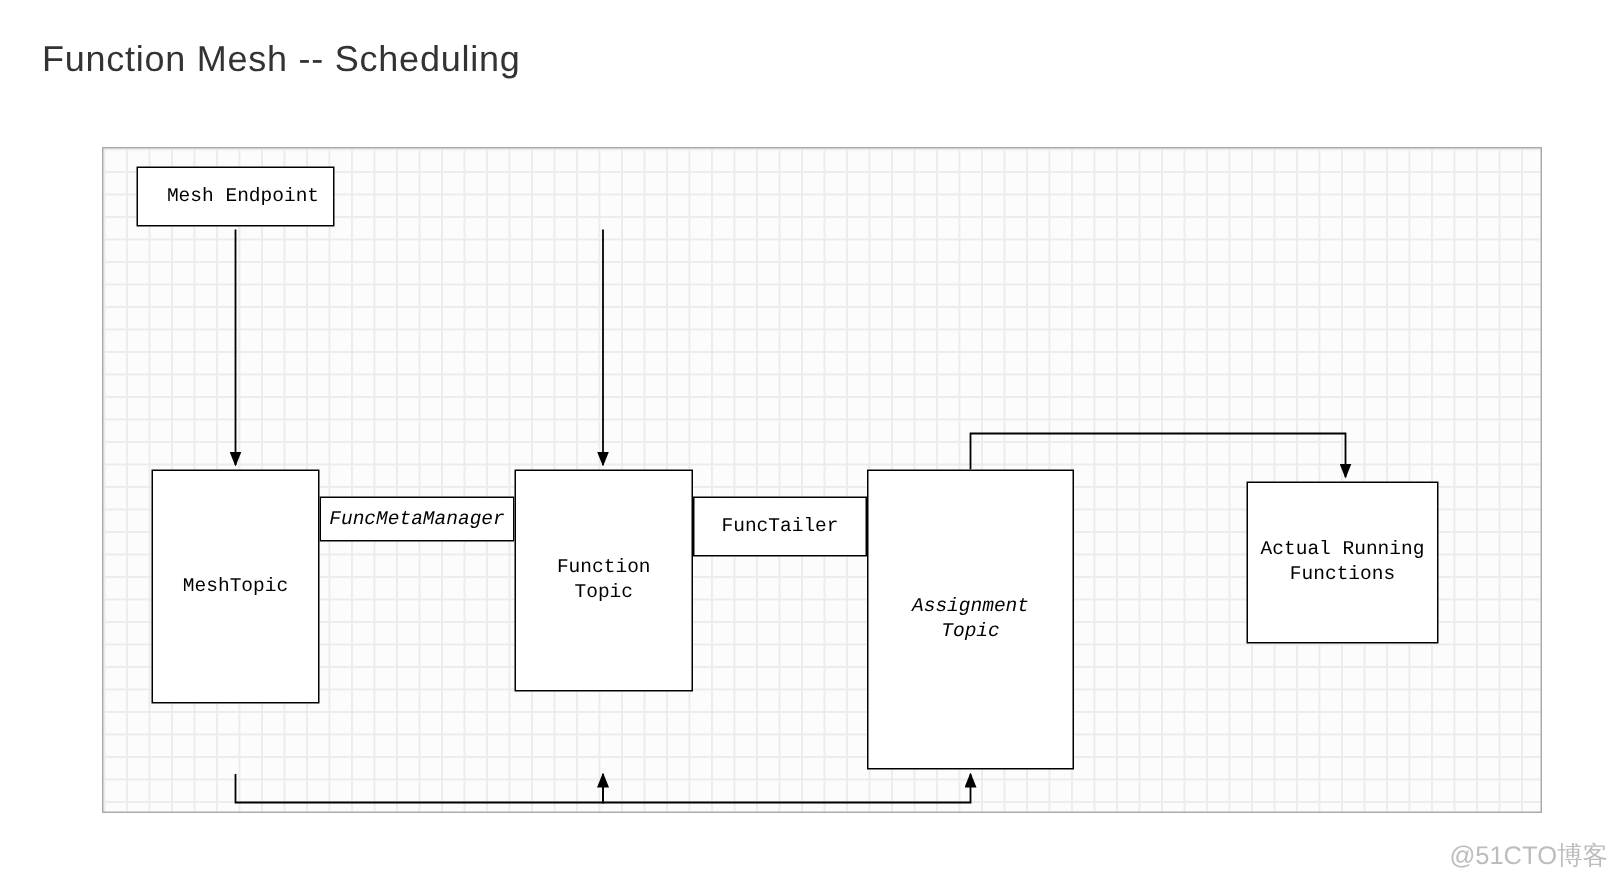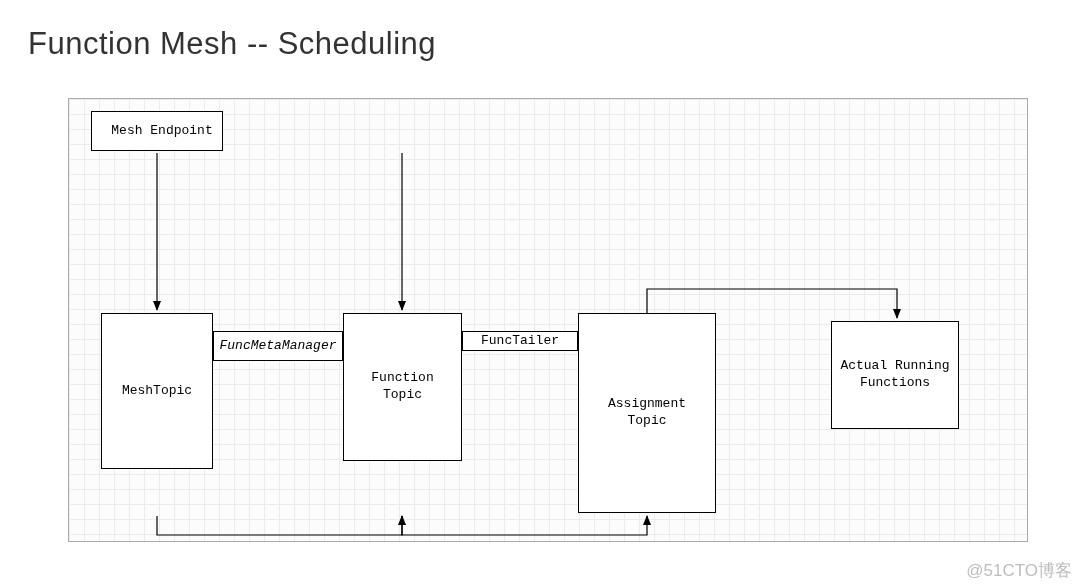--- a/index.html
+++ b/index.html
@@ -9,21 +9,21 @@
     height: 588px;
     background: #ffffff;
     font-family: "Helvetica Neue", Helvetica, Arial, sans-serif;
     position: relative;
     overflow: hidden;
   }
   .title {
     position: absolute;
     left: 28px;
     top: 26px;
-    font-size: 31px;
+    font-size: 24px;
     color: #333333;
     font-weight: 400;
     letter-spacing: 0.5px;
   }
   .diagram {
     position: absolute;
     left: 68px;
     top: 98px;
     width: 960px;
     height: 444px;
@@ -88,28 +88,28 @@
     <path d="M 333 417 L 333 436 L 578 436 L 578 417" fill="none" stroke="#000" stroke-width="1.2" marker-end="url(#arrowhead)"></path>
 
     <path d="M 578 214 L 578 190 L 828 190 L 828 219" fill="none" stroke="#000" stroke-width="1.2" marker-end="url(#arrowhead)"></path>
   </svg>
 
   <div class="box" style="left:22px; top:12px; width:132px; height:40px;padding-left:12px;">Mesh Endpoint</div>
 
 
   <div class="box" style="left:144px; top:232px; width:130px; height:30px;font-style:italic;">FuncMetaManager</div>
 
-  <div class="box" style="left:393px; top:232px; width:116px; height:20px;">FuncTailer</div>
+  <div class="box" style="left:393px; top:232px; width:116px; height:40px;">FuncTailer</div>
 
   <div class="box" style="left:32px; top:214px; width:112px; height:156px;">MeshTopic</div>
 
   <div class="box" style="left:274px; top:214px; width:119px; height:148px; white-space:pre-line;">Function
 Topic</div>
 
-  <div class="box" style="left:509px; top:214px; width:138px; height:200px; white-space:pre-line;">Assignment
+  <div class="box" style="left:509px; top:214px; width:138px; height:200px; white-space:pre-line;font-style:italic;">Assignment
 Topic</div>
 
   <div class="box" style="left:762px; top:222px; width:128px; height:108px; white-space:pre-line;">Actual Running
 Functions</div>
 
 </div>
 
 <div class="watermark">@51CTO博客</div>
 
 </body></html>

